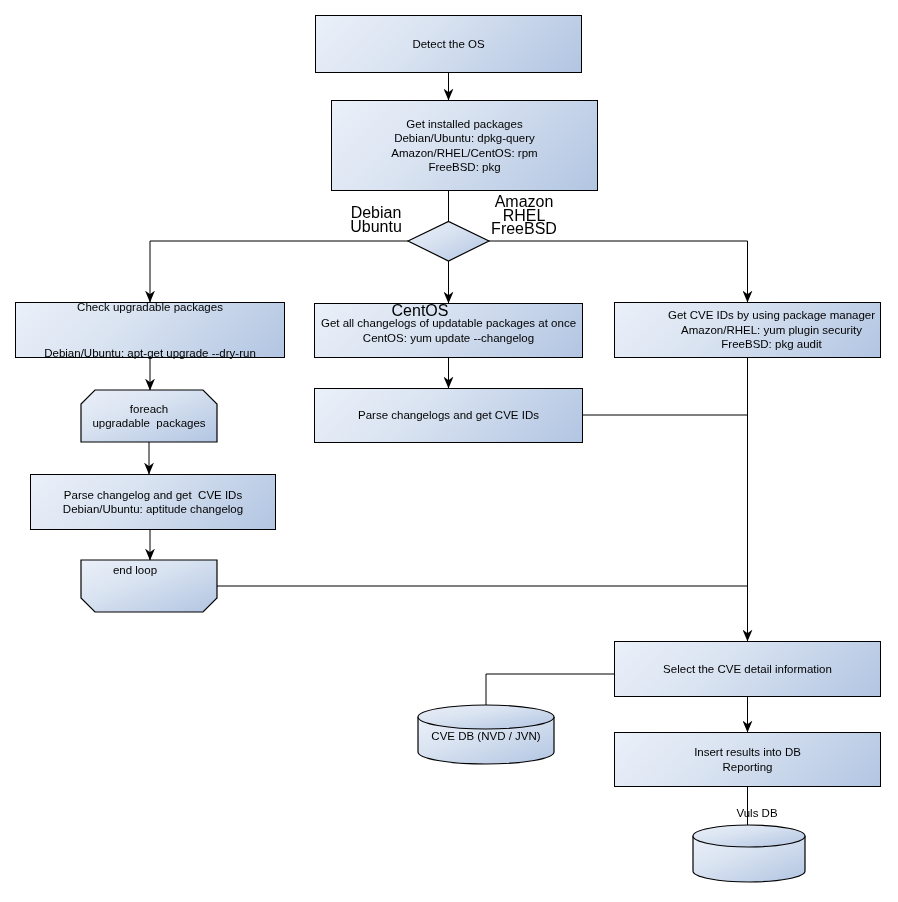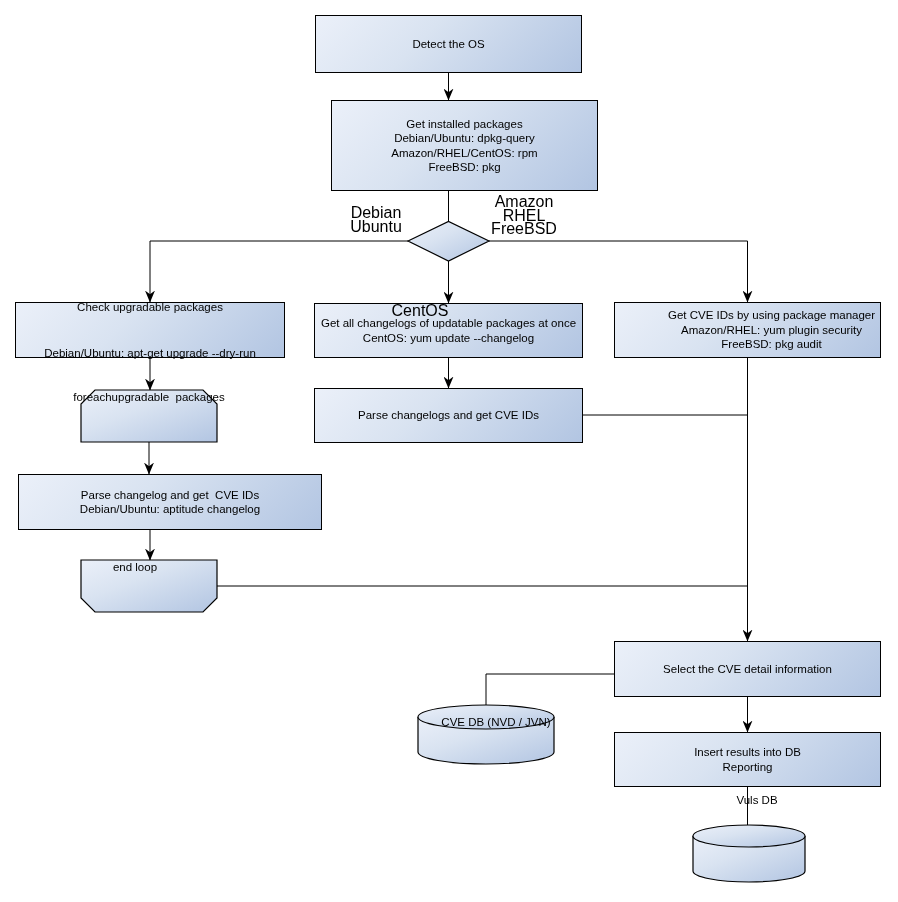--- a/index.html
+++ b/index.html
@@ -27,21 +27,22 @@
     align-items: center;
     justify-content: center;
     text-align: center;
     font-size: 11.5px;
     line-height: 14.5px;
   }
   .node div, .shape-label div, .edge-label div { white-space: pre; }
   .shape-label {
     position: absolute;
     display: flex;
-    align-items: flex-start;
+    flex-direction: column;
+    align-items: center;
     justify-content: center;
     text-align: center;
     font-size: 11.5px;
     line-height: 14.5px;
     pointer-events: none;
   }
   .edge-label {
     position: absolute;
     display: flex;
     flex-direction: column;
@@ -50,27 +51,27 @@
     font-size: 16px;
     line-height: 13.5px;
   }
   
   #n-detect   { left:315px; top:15px;  width:267px; height:58px; }
   #n-installed{ left:315px; top:100px; width:267px; height:91px;margin-left:16px; }
   #n-check    { left:15px;  top:302px; width:270px; height:56px;gap:31px; }
   #n-getall   { left:314px; top:303px; width:269px; height:55px; }
   #n-parsem   { left:314px; top:388px; width:269px; height:55px; }
   #n-getcve   { left:614px; top:302px; width:267px; height:56px;padding-left:48px; }
-  #n-parsel   { left:18px;  top:474px; width:304px; height:56px; }
+  #n-parsel   { left:30px;  top:474px; width:246px; height:56px; }
   #n-select   { left:614px; top:641px; width:267px; height:56px;text-align:center; }
   #n-insert   { left:614px; top:732px; width:267px; height:55px; }
   
   #l-foreach  { left:81px;  top:390px; width:136px; height:52px; }
-  #l-endloop  { left:81px;  top:560px; width:108px; height:52px; }
-  #l-cvedb    { left:418px; top:715px; width:136px; height:42px;margin-left:10px; }
+  #l-endloop  { left:81px;  top:544px; width:108px; height:52px; }
+  #l-cvedb    { left:418px; top:715px; width:136px; height:42px; }
   #l-vulsdb   { left:693px; top:793px; width:128px; height:40px; }
   
   #l-debian   { left:344px; top:206px; width:64px; }
   #l-amazon   { left:492px; top:195px; width:64px; }
   #l-centos   { left:388px; top:276px; width:64px;margin-top:28px; }
 </style>
 </head>
 <body>
 
 <div class="stage">

